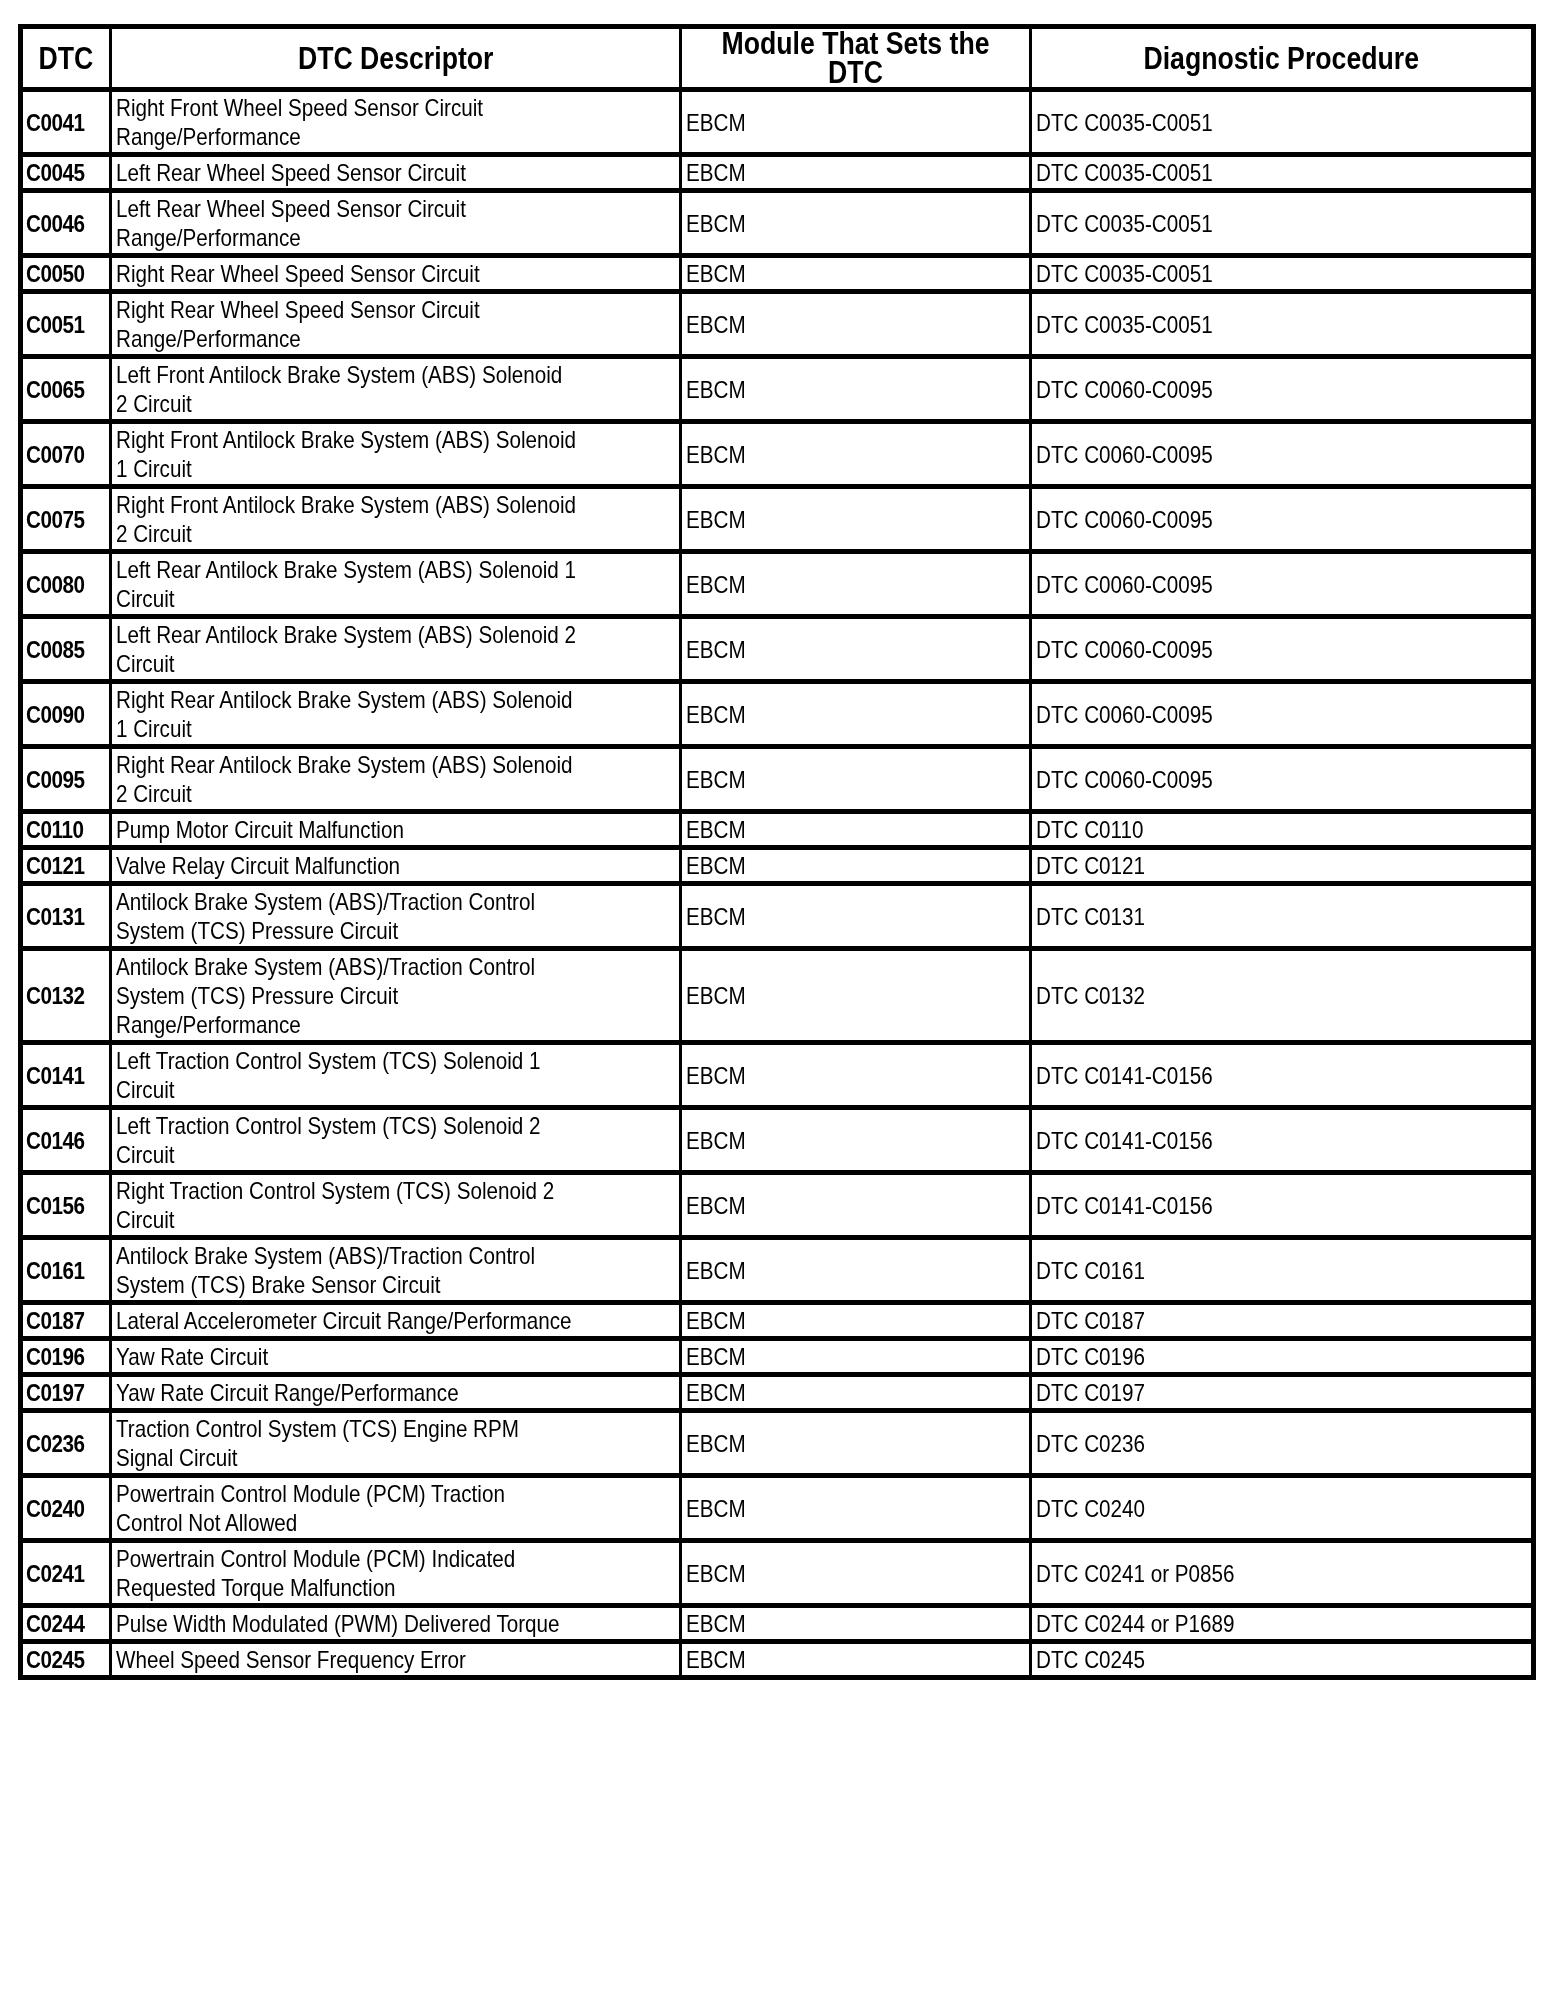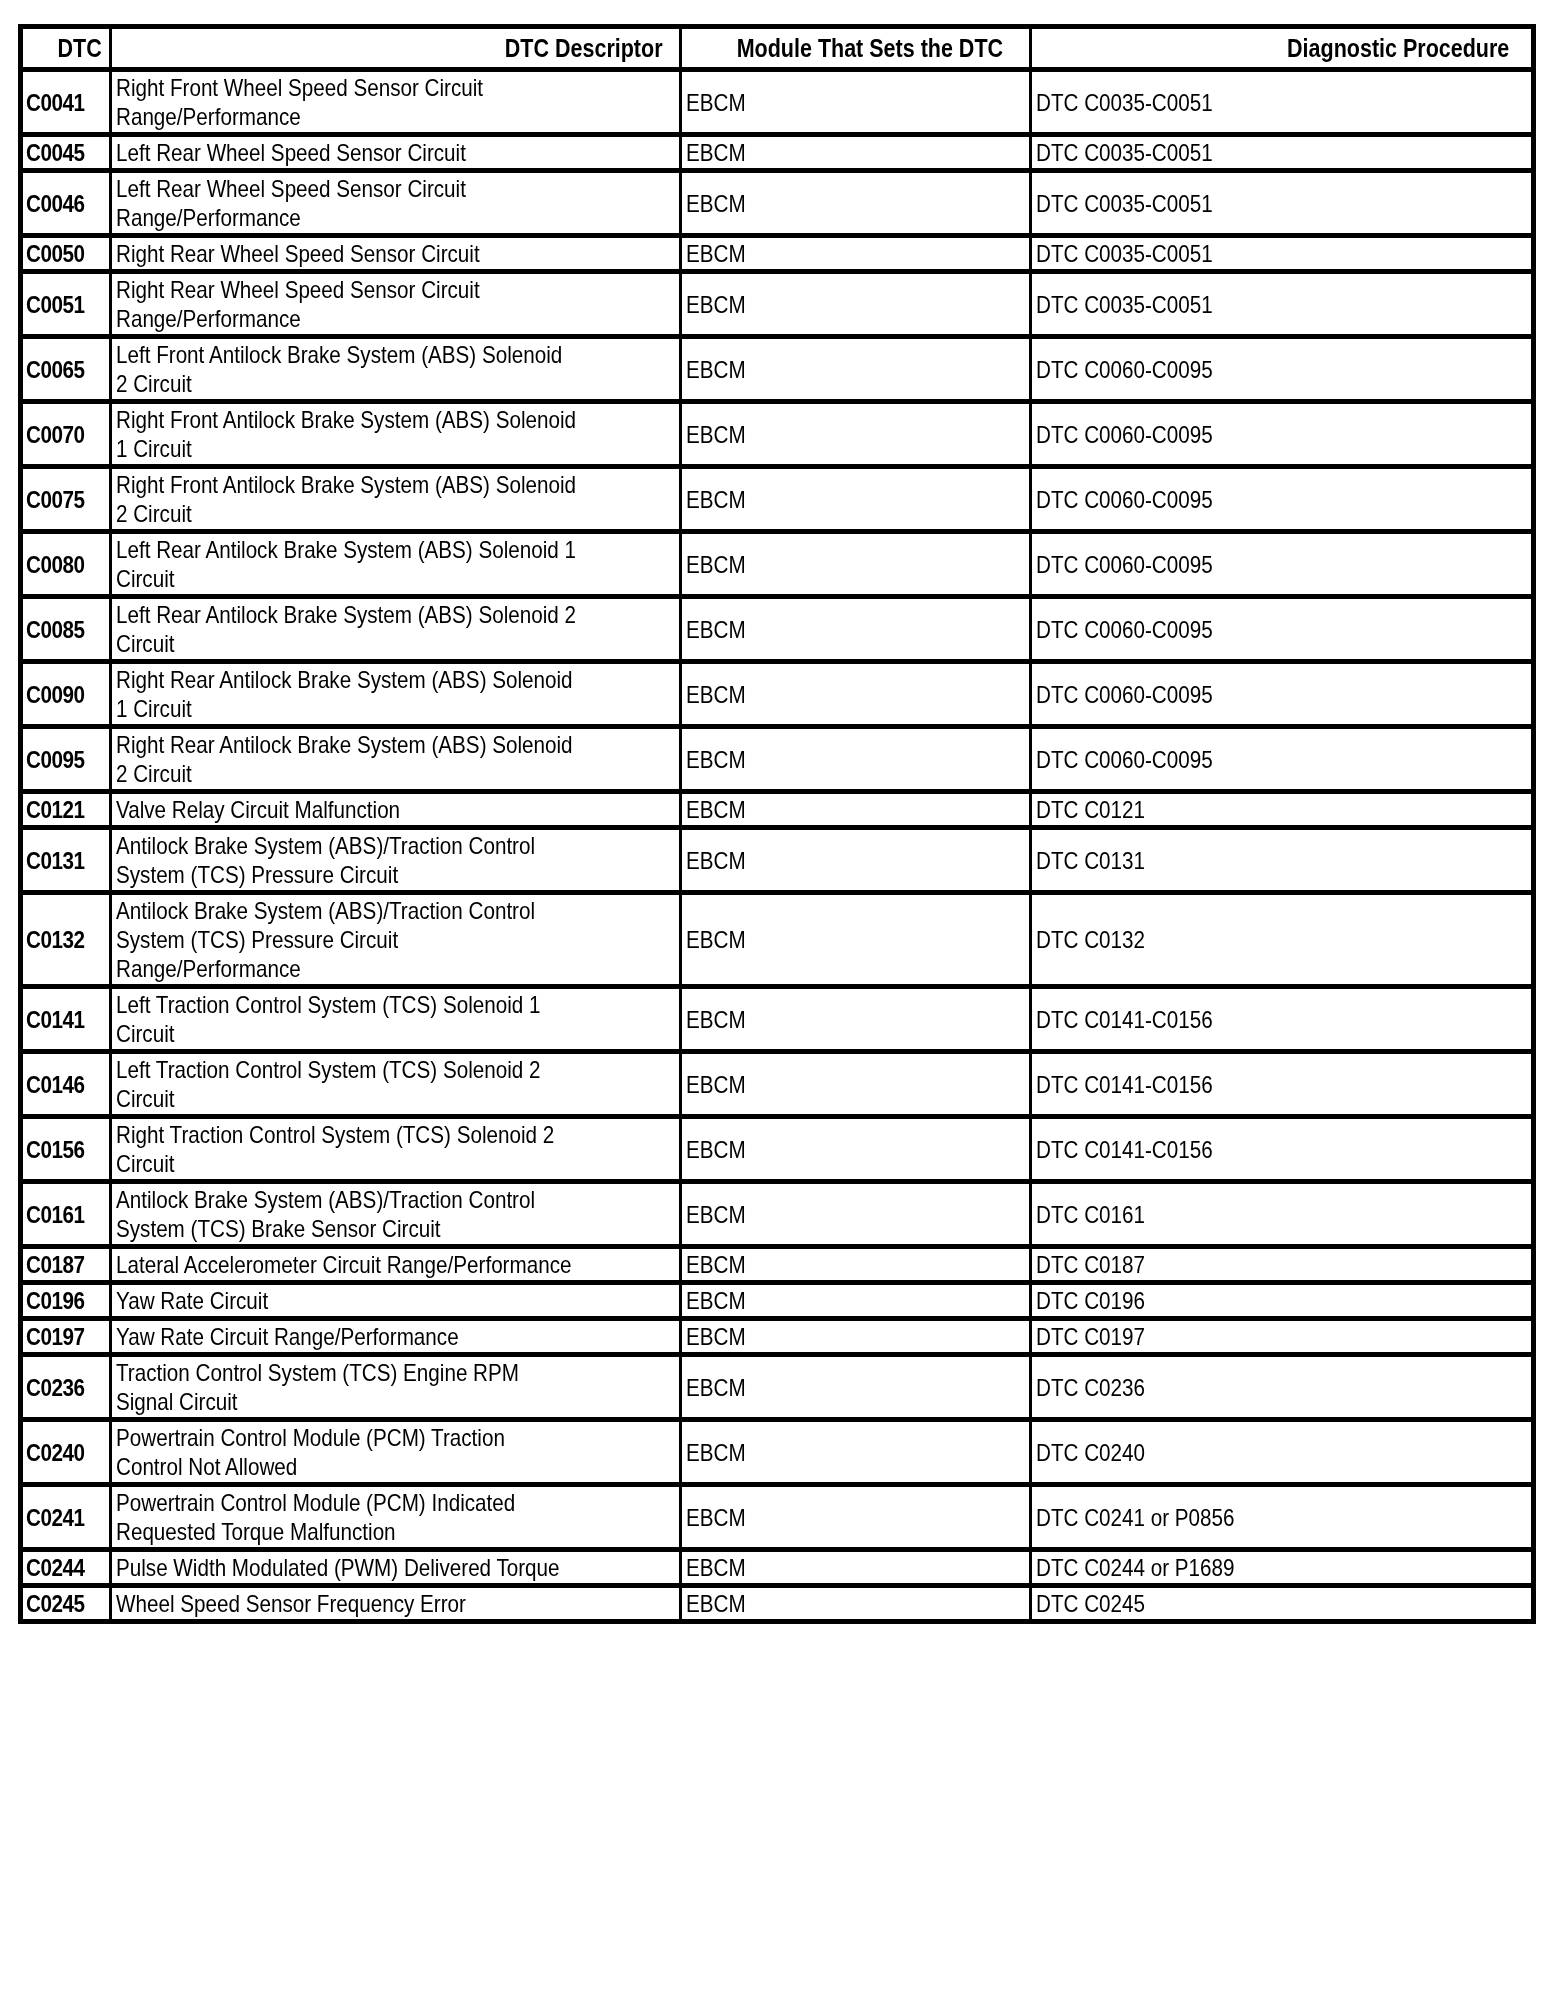--- a/index.html
+++ b/index.html
@@ -14,21 +14,21 @@
   table.dtc col.c2 { width: 570px; }
   table.dtc col.c3 { width: 350px; }
   table.dtc col.c4 { width: 503px; }
   table.dtc th, table.dtc td {
     border-left: 3px solid #000; border-right: 3px solid #000;
     border-top: 5px solid #000; border-bottom: 5px solid #000;
     padding: 0 4px; vertical-align: middle;
     font-size: 24px; line-height: 29px;
     transform-origin: left center;
   }
-  table.dtc th { font-weight: bold; text-align: right; height: 38px; font-size: 25px; }
+  table.dtc th { font-weight: bold; text-align: center; height: 38px; font-size: 31px; }
   table.dtc td { text-align: left; }
   table.dtc td.code { padding: 0 3px; letter-spacing: -0.5px; font-weight: bold; }
   .narrow { display: inline-block; transform: scaleX(0.86); transform-origin: left center; white-space: pre-line; }
   th .narrow { transform-origin: center center; }
   tr.l1 td { height: 31px; }
   tr.l2 td { height: 60px; }
   tr.l3 td { height: 89px; }
 </style>
 </head>
 <body>
@@ -125,20 +125,26 @@
         <td><span class="narrow">DTC C0060-C0095</span></td>
       </tr>
       <tr class="l2">
         <td class="code"><span class="narrow">C0095</span></td>
         <td><span class="narrow">Right Rear Antilock Brake System (ABS) Solenoid
 2 Circuit</span></td>
         <td><span class="narrow">EBCM</span></td>
         <td><span class="narrow">DTC C0060-C0095</span></td>
       </tr>
       <tr class="l1">
+        <td class="code"><span class="narrow">C0110</span></td>
+        <td><span class="narrow">Pump Motor Circuit Malfunction</span></td>
+        <td><span class="narrow">EBCM</span></td>
+        <td><span class="narrow">DTC C0110</span></td>
+      </tr>
+      <tr class="l1">
         <td class="code"><span class="narrow">C0121</span></td>
         <td><span class="narrow">Valve Relay Circuit Malfunction</span></td>
         <td><span class="narrow">EBCM</span></td>
         <td><span class="narrow">DTC C0121</span></td>
       </tr>
       <tr class="l2">
         <td class="code"><span class="narrow">C0131</span></td>
         <td><span class="narrow">Antilock Brake System (ABS)/Traction Control
 System (TCS) Pressure Circuit</span></td>
         <td><span class="narrow">EBCM</span></td>

